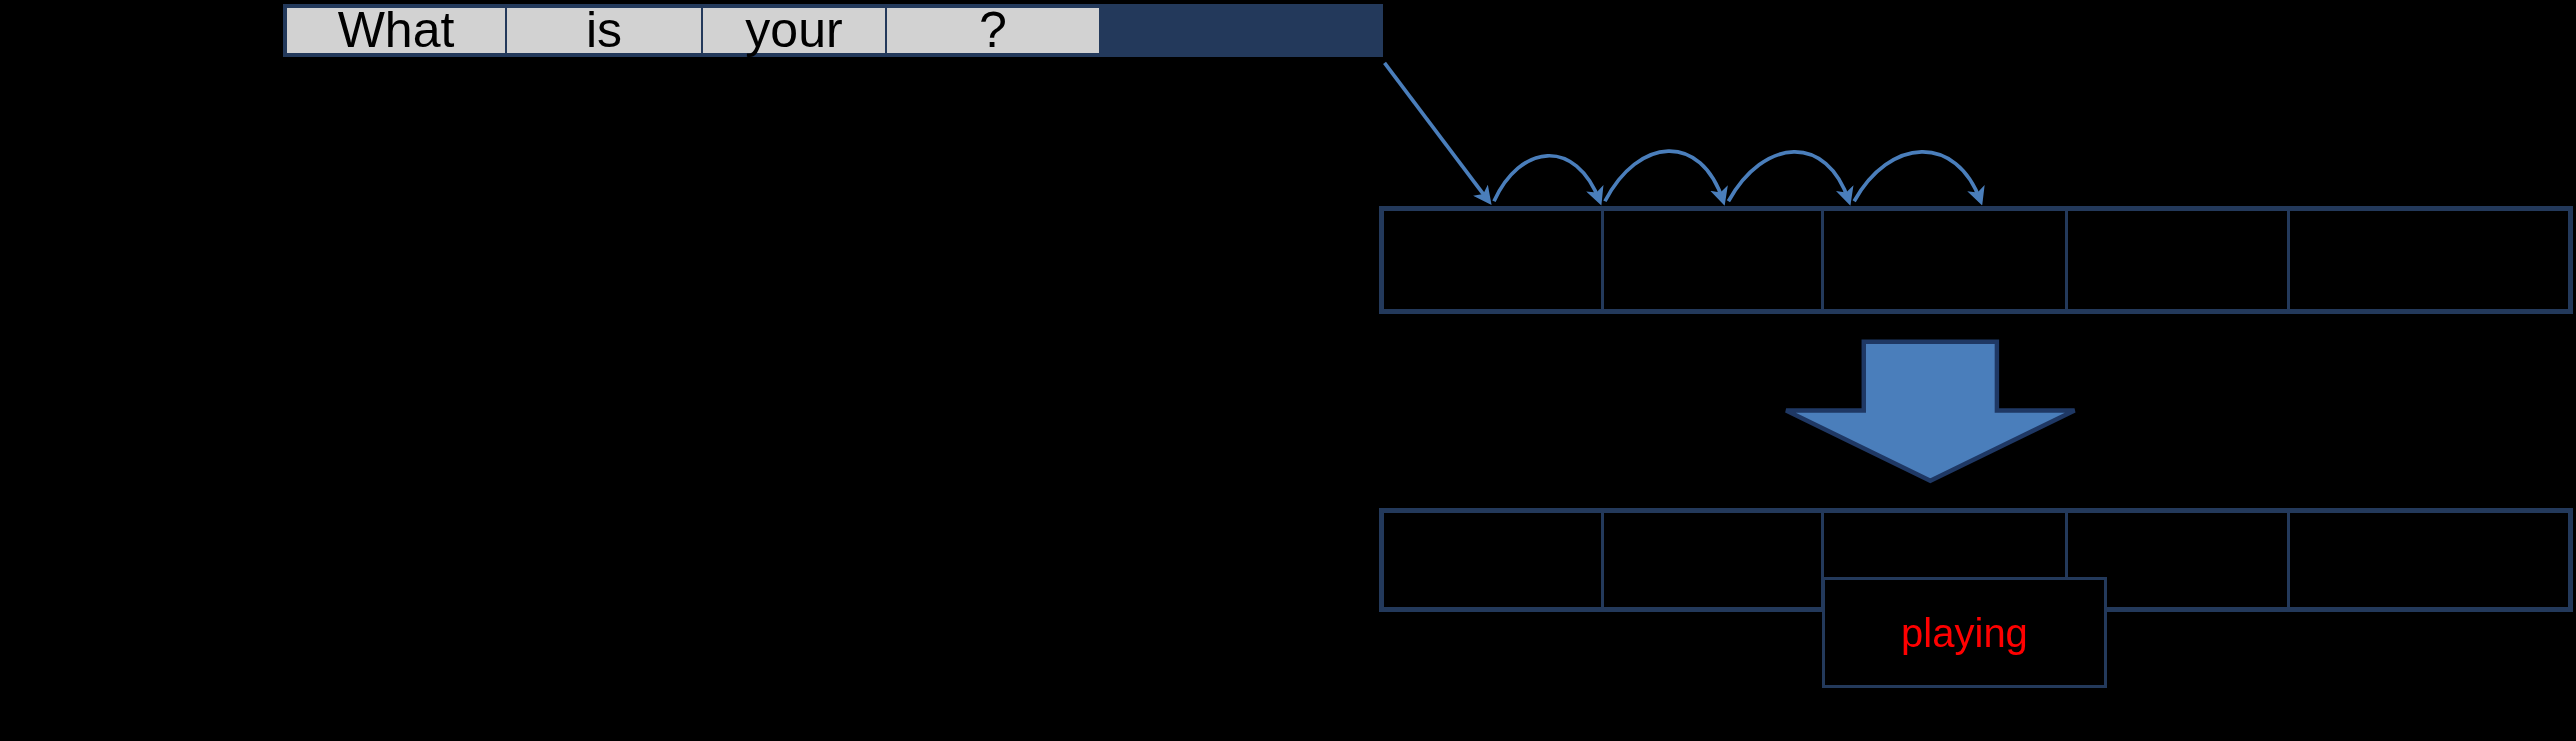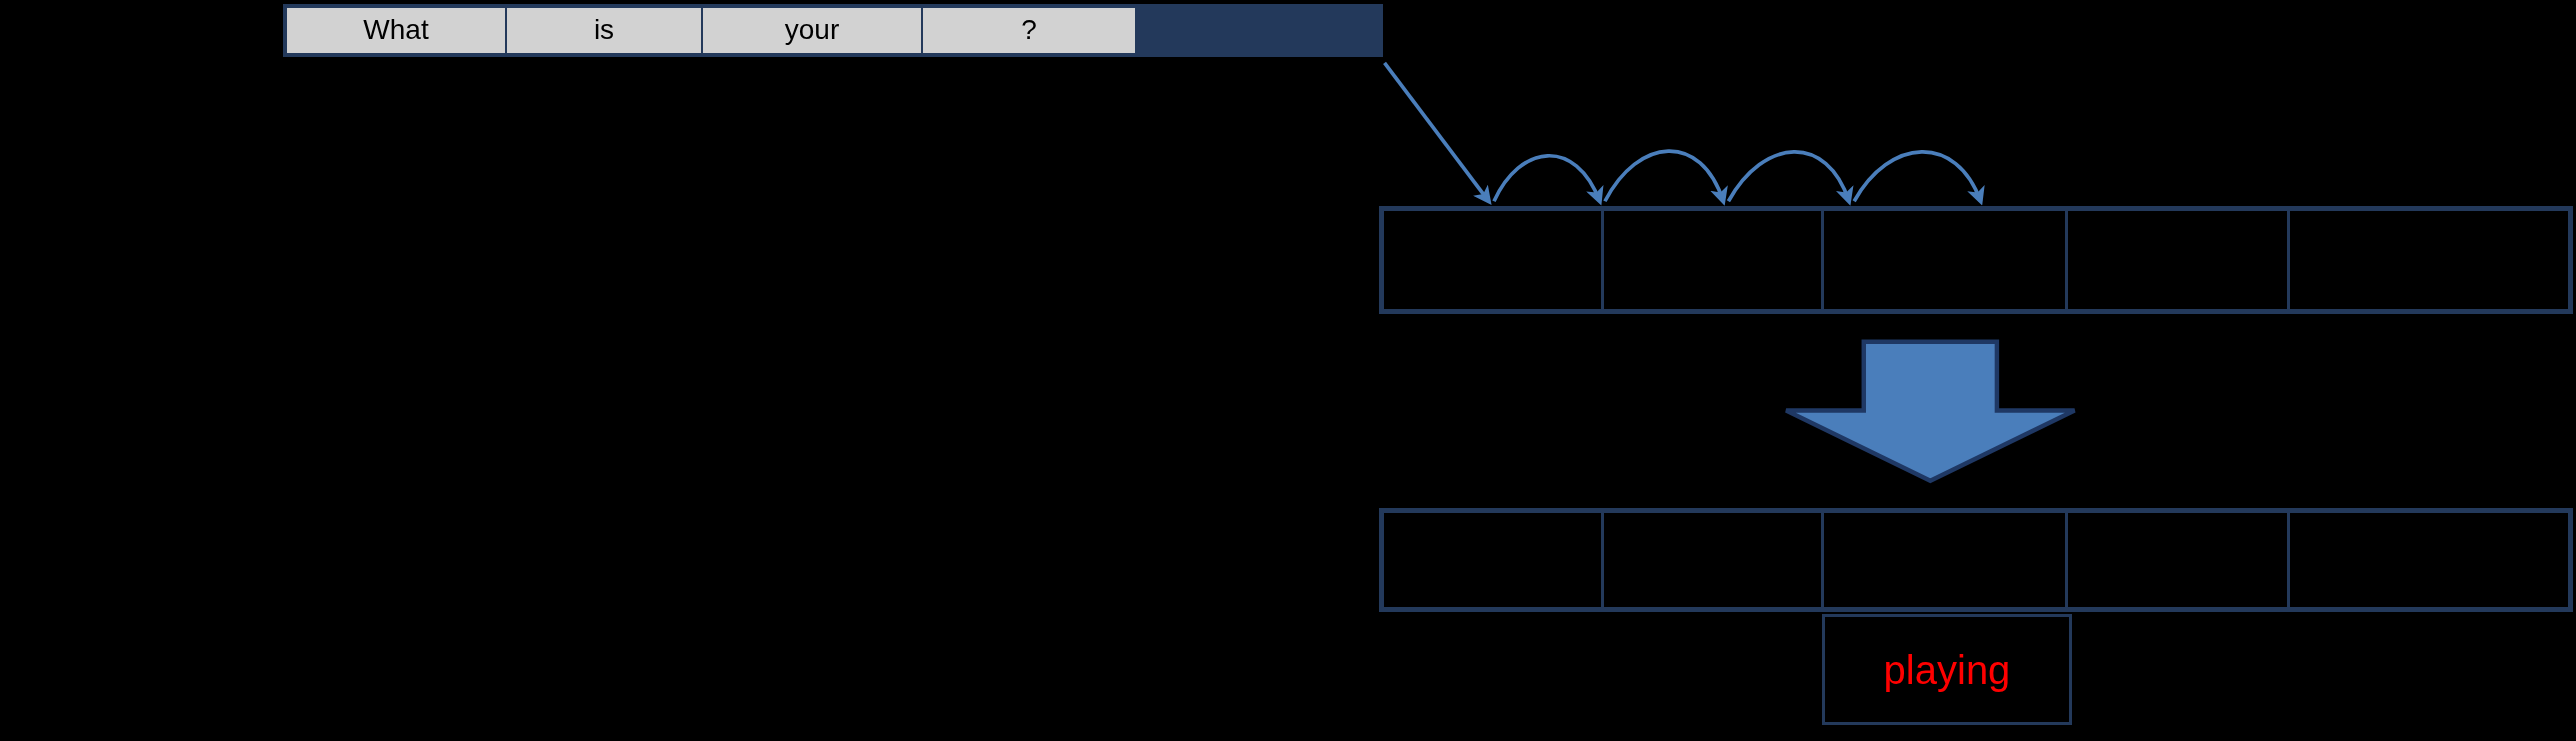--- a/index.html
+++ b/index.html
@@ -23,21 +23,21 @@
     border: 4.4px solid #23395b;
     background: #23395b;
   }
   .src-cell {
     box-sizing: border-box;
     background: #d2d2d2;
     color: #000000;
     display: flex;
     align-items: center;
     justify-content: center;
-    font-size: 28px;
+    font-size: 50px;
     line-height: 1;
     border-right: 2.2px solid #23395b;
   }
   .src-cell:last-child { border-right: none; }
 
   
   .grid-table {
     position: absolute;
     display: flex;
     box-sizing: border-box;
@@ -87,41 +87,41 @@
   }
 </style>
 </head>
 <body>
 
 <div id="stage">
 
   <div class="src-table" style="left:283px; top:3.7px; width:1100px; height:53px;">
     <div class="src-cell" style="width:220px;">What</div>
     <div class="src-cell" style="width:196px;">is</div>
-    <div class="src-cell" style="width:220px;">your</div>
+    <div class="src-cell" style="width:184px;">your</div>
     <div class="src-cell" style="width:212px;">?</div>
   </div>
 
   <div class="grid-table" style="left:1379px; top:206px; width:1194px; height:108px;">
     <div class="grid-cell" style="width:220px;"></div>
     <div class="grid-cell" style="width:220px;"></div>
     <div class="grid-cell" style="width:244px;"></div>
     <div class="grid-cell" style="width:222px;"></div>
     <div class="grid-cell" style="width:277px;"></div>
   </div>
 
   <div class="grid-table" style="left:1379px; top:508px; width:1194px; height:104px;">
     <div class="grid-cell" style="width:220px;"></div>
     <div class="grid-cell" style="width:220px;"></div>
     <div class="grid-cell" style="width:244px;"></div>
     <div class="grid-cell" style="width:222px;"></div>
     <div class="grid-cell" style="width:277px;"></div>
   </div>
 
-  <div class="out-cell" style="left:1822px; top:614px; width:250px; height:111px;">playing</div>
+  <div class="out-cell" style="left:1822px; top:577px; width:285px; height:111px;">playing</div>
 
   <svg id="arrows" viewBox="0 0 3483 1003" xmlns="http://www.w3.org/2000/svg">
     <defs>
       <marker id="head" viewBox="0 0 12 12" refX="9" refY="6" markerWidth="5" markerHeight="5" orient="auto-start-reverse">
         <path d="M 0 0 L 12 6 L 0 12 L 3 6 z" fill="#4a7ebb"></path>
       </marker>
     </defs>
 
     <path class="thin-arrow" d="M 1872 85 L 2013 272" marker-end="url(#head)"></path>
 

